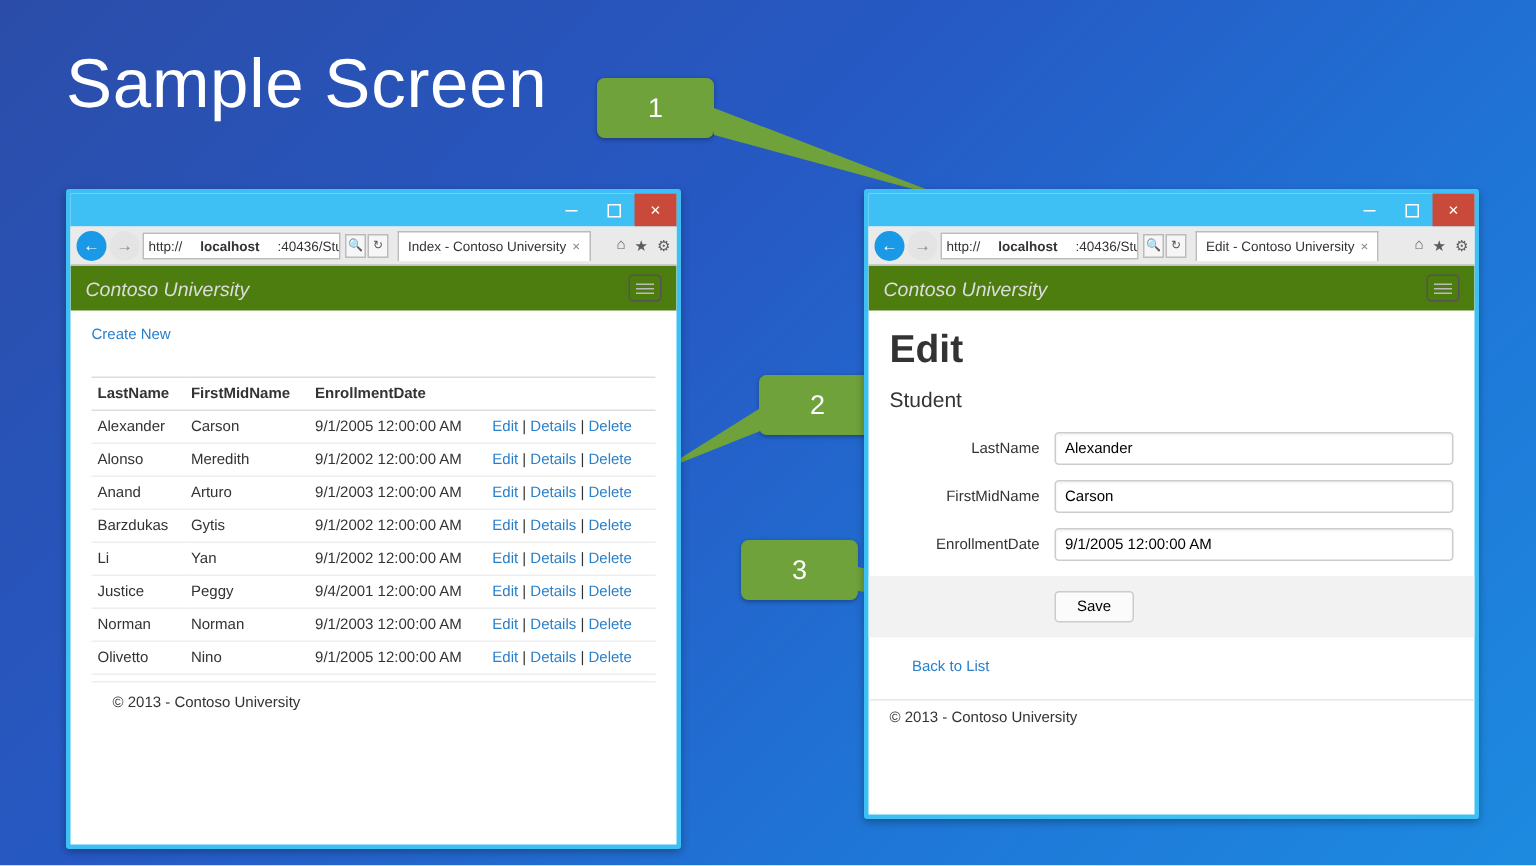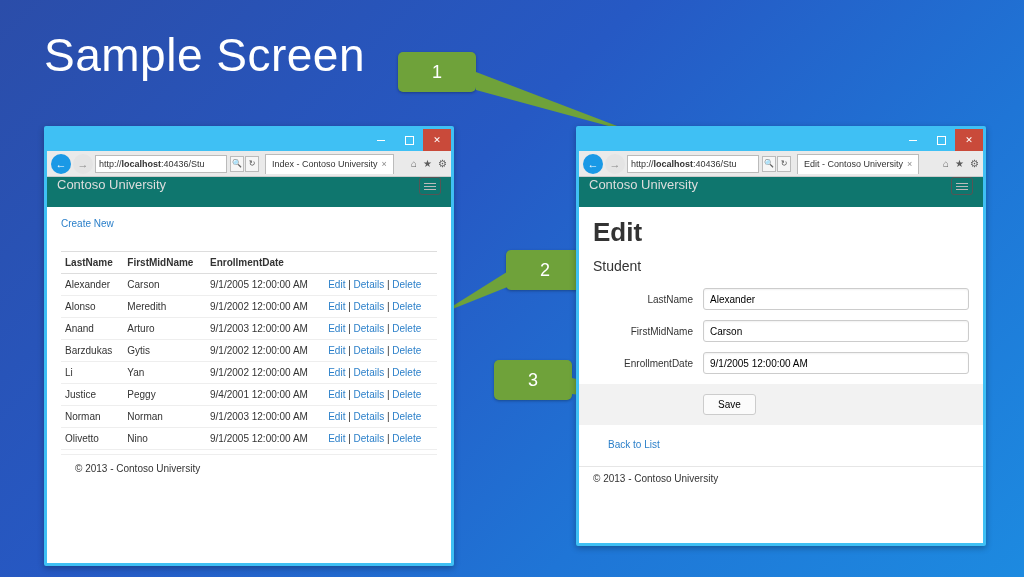--- a/index.html
+++ b/index.html
@@ -12,29 +12,29 @@
   .browser.right { left:576px; top:126px; width:410px; height:420px; }
   .titlebar { height:22px; background:#3fc0f4; display:flex; justify-content:flex-end; align-items:stretch; }
   .tb-btn { width:28px; display:flex; align-items:center; justify-content:center; color:#fff; font-size:10px; line-height:1; }
   .tb-btn.min::after{content:"";width:8px;border-top:1px solid #fff;}
   .tb-btn.max::after{content:"";width:7px;height:7px;border:1px solid #fff;}
   .tb-btn.close{background:#c94a3a;}
   .tb-btn.close::after{content:"✕";font-size:9px;}
   .navbar { height:26px; background:#eaeaea; border-bottom:1px solid #ccc; display:flex; align-items:center; gap:2px; padding:0 4px; font-size:9px; color:#333; }
   .nav-arrow { width:20px; height:20px; border-radius:50%; background:#1a99e6; color:#fff; display:flex; align-items:center; justify-content:center; font-size:11px; }
   .nav-arrow.fwd { background:#e4e4e4; color:#888; }
-  .addr { flex:0 0 auto; background:#fff; border:1px solid #bbb; height:18px; width:132px; display:flex; align-items:center; padding:0 3px; overflow:hidden; white-space:nowrap; }
+  .addr { flex:0 0 auto; background:#fff; border:1px solid #bbb; height:18px; width:132px; display:flex; align-items:center; padding:0 3px; overflow:hidden; white-space:nowrap;gap:12px; }
   .addr .host { font-weight:bold; }
   .addr-btns{display:flex;gap:1px;margin-left:1px;}
   .addr-chip{width:14px;height:16px;border:1px solid #bbb;background:#f6f6f6;display:flex;align-items:center;justify-content:center;font-size:8px;color:#555;}
   .tab { background:#fff; border:1px solid #bbb; border-bottom:none; height:20px; padding:0 6px; display:flex; align-items:center; gap:4px; margin-left:4px; font-size:9px; overflow:hidden; white-space:nowrap; max-width:132px;justify-content:space-between;}
   .tab-x{color:#888;font-size:9px;}
   .ie-icons{margin-left:auto;display:flex;gap:6px;color:#5c5c5c;font-size:10px;}
   .page { flex:1; overflow:hidden; }
-  .app-header { background:#0f766e; color:#ddd; height:30px; display:flex; justify-content:space-between; padding:0 10px; font-size:13px; }
+  .app-header { background:#4d7c0f; color:#ddd; height:30px; display:flex; align-items:center; justify-content:space-between; padding:0 10px; font-size:13px;font-style:italic; }
   .menu-icon{width:22px;height:18px;border:1px solid #555;border-radius:3px;display:flex;flex-direction:column;justify-content:center;gap:2px;align-items:center;}
   .menu-icon span{width:12px;border-top:1px solid #bbb;}
   .content{padding:10px 14px 6px; font-size:11px; color:#333;}
   .content h1{font-size:24px;font-weight:700;margin-bottom:6px;}
   .create-link{color:#2a7fc9;font-size:10px;cursor:pointer;display:inline-block;margin-bottom:22px;}
   table{width:100%;border-collapse:collapse;font-size:10px;}
   th{text-align:left;padding:5px 4px;border-bottom:1px solid #ddd;font-weight:700;}
   thead tr{border-top:1px solid #ddd;}
   td{padding:5px 4px;border-bottom:1px solid #eee;}
   .row-actions a{color:#2a7fc9;cursor:pointer;}

